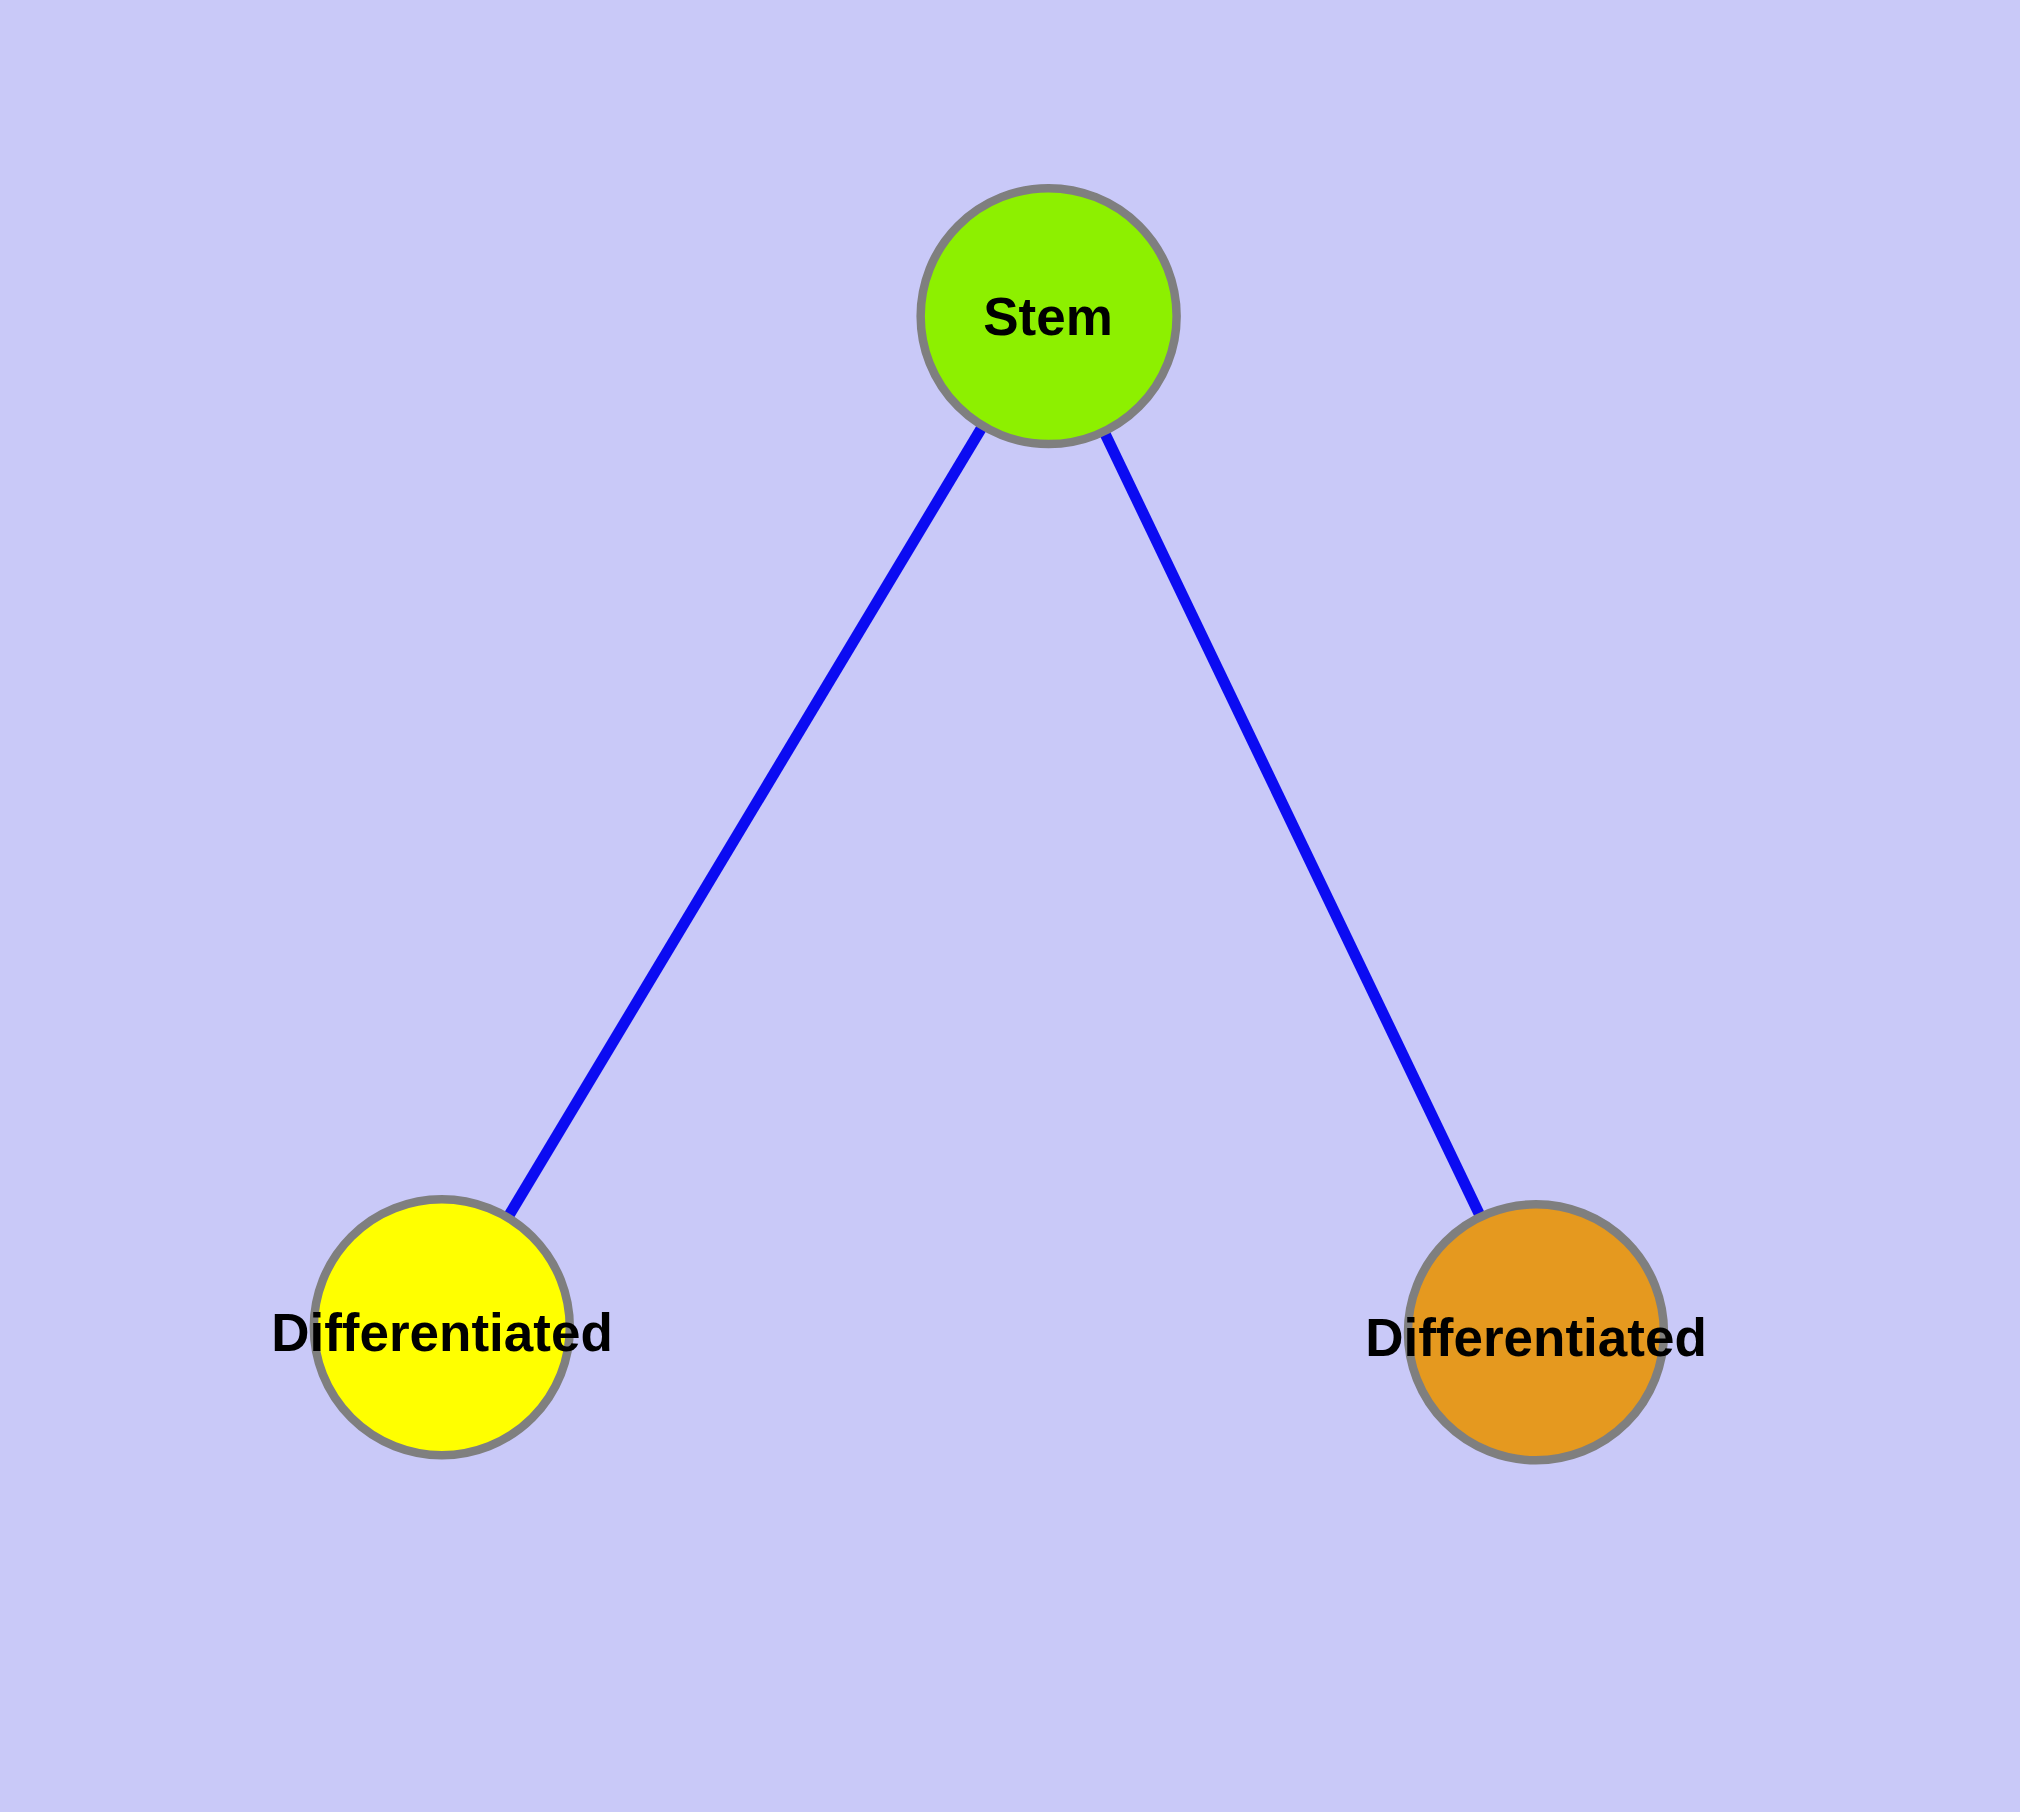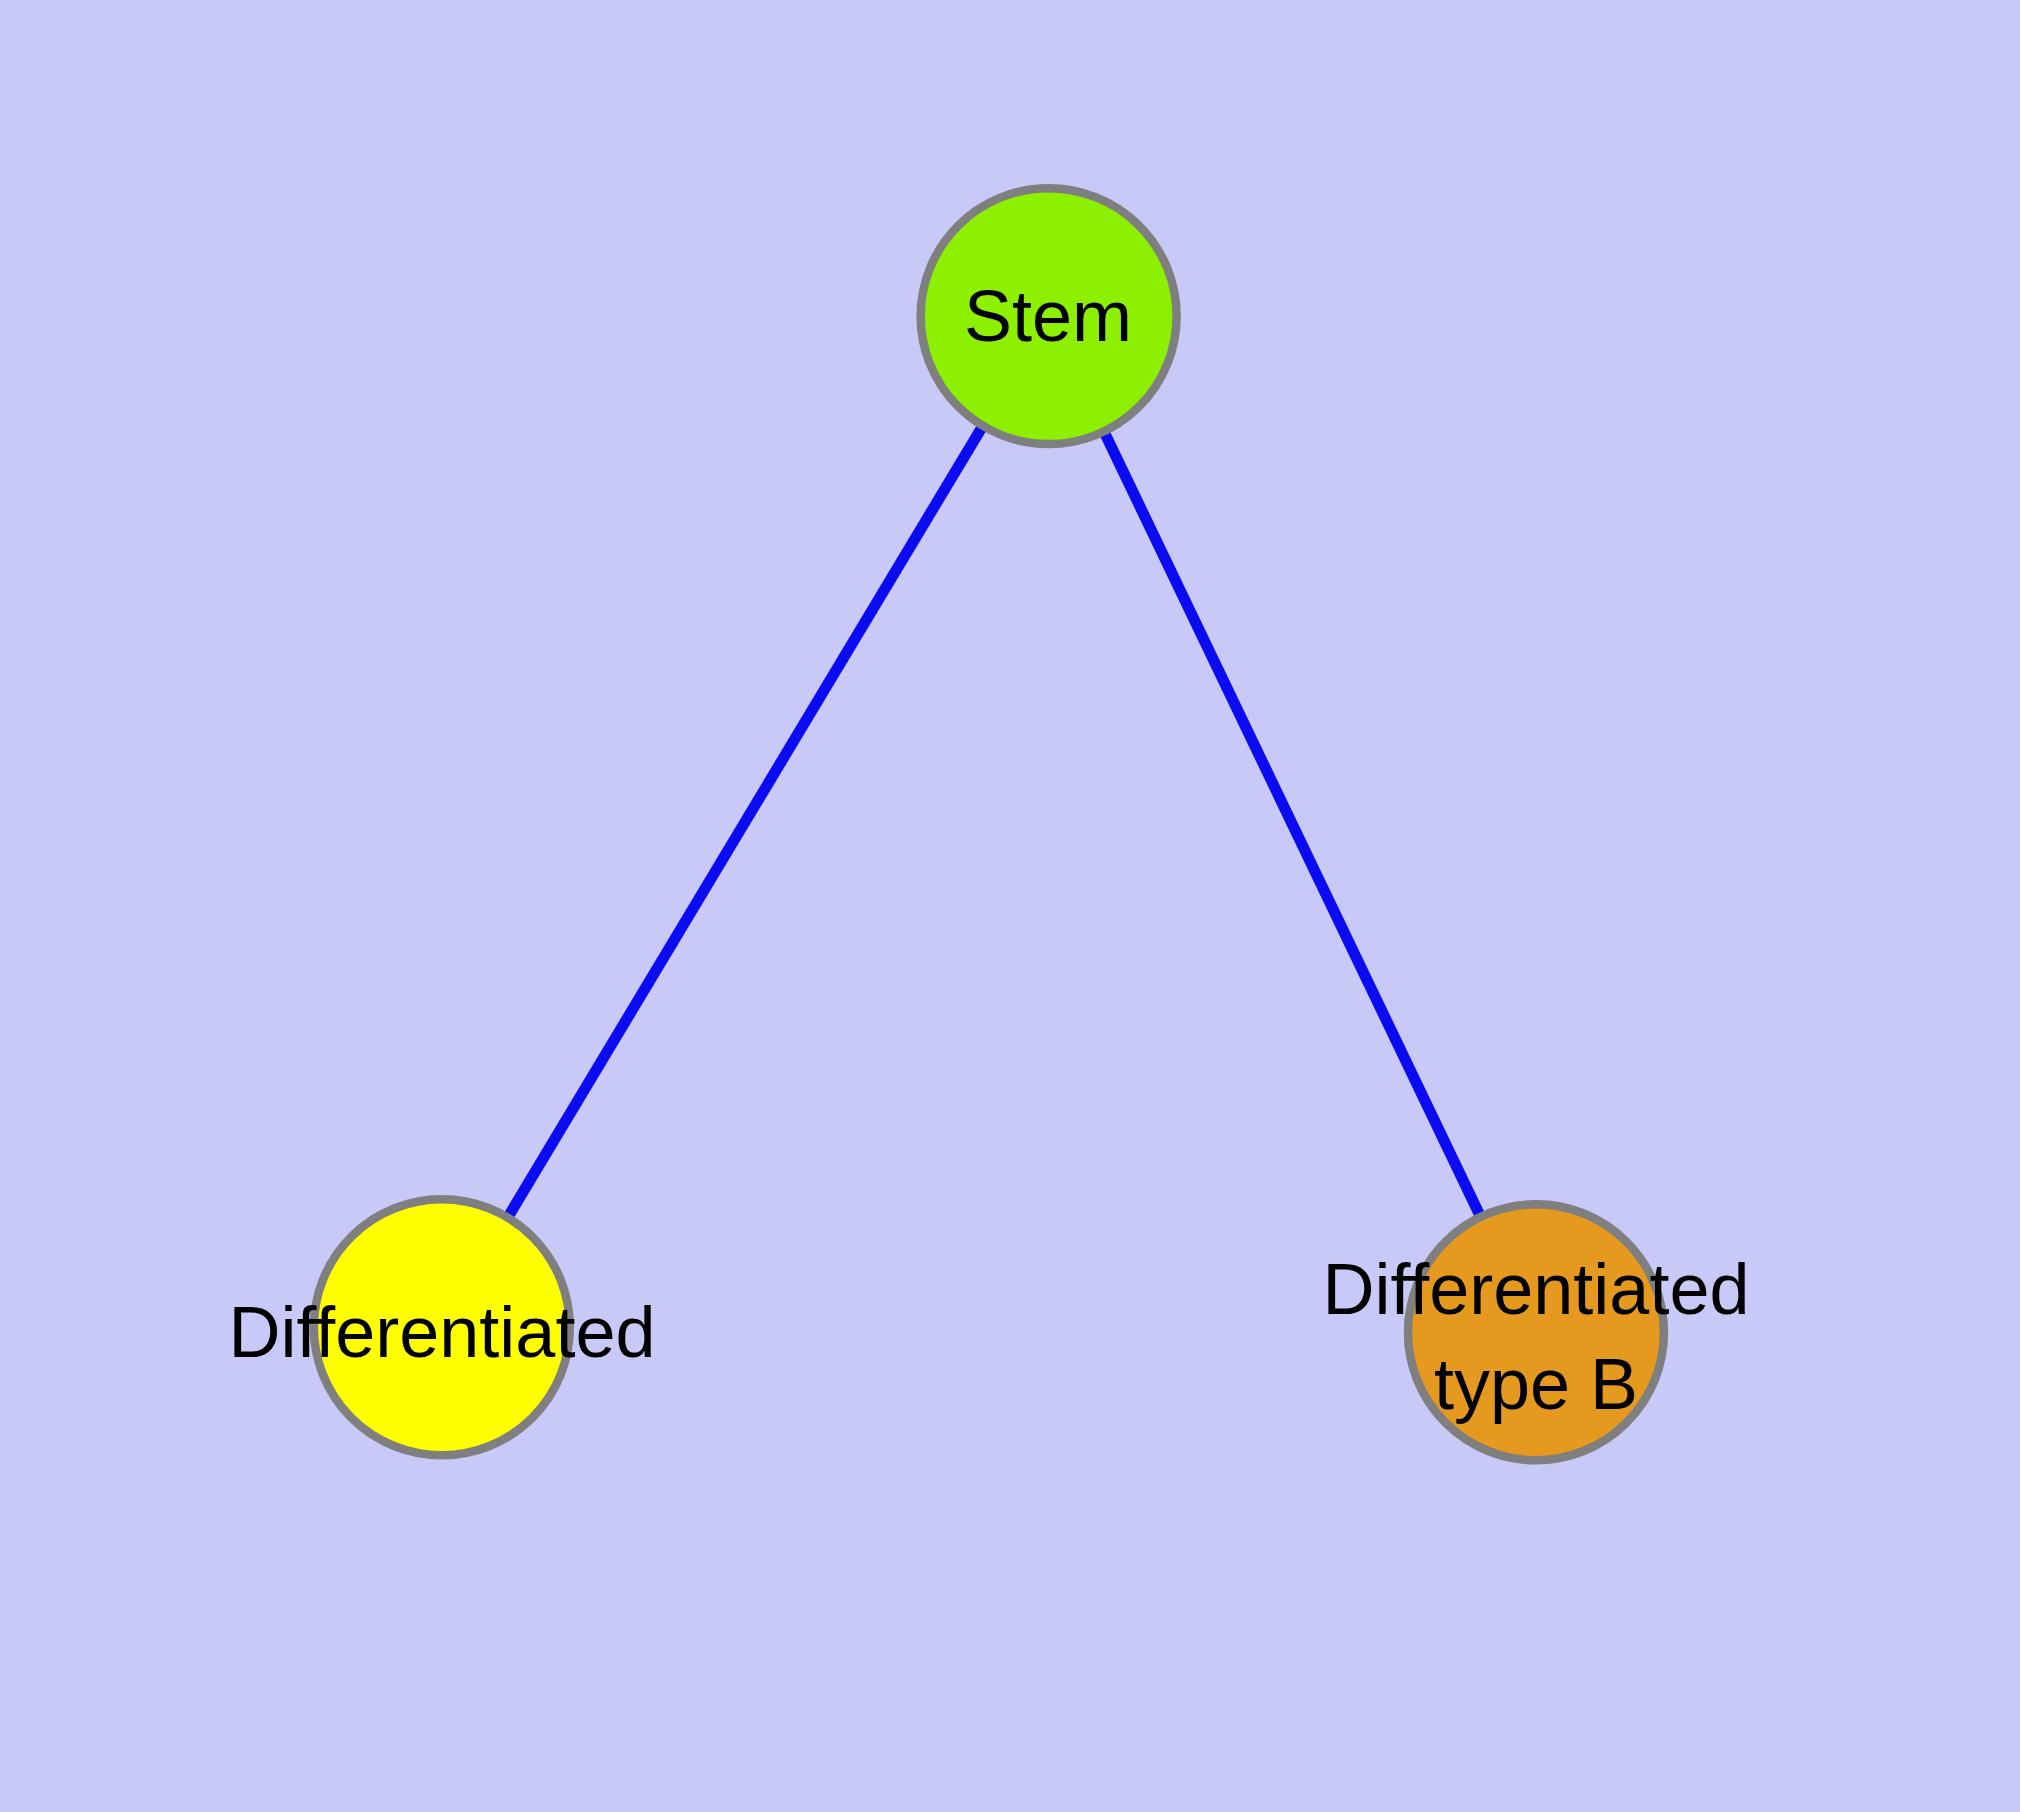--- a/index.html
+++ b/index.html
@@ -17,22 +17,22 @@
     position: absolute;
     left: 0;
     top: 0;
     width: 100%;
     height: 100%;
   }
   .node-label {
     position: absolute;
     transform: translate(-50%, -50%);
     text-align: center;
-    font-weight: normal;
-    font-size: 72px;
+    font-weight: bold;
+    font-size: 53px;
     line-height: 95px;
     color: #000000;
     white-space: nowrap;
     z-index: 2;
   }
   .node-label span {
     display: block;
   }
 </style>
 </head>
@@ -53,17 +53,16 @@
   </svg>
 
   <div class="node-label" style="left:1048px; top:316px;">Stem</div>
 
   <div class="node-label" style="left:442px; top:1332px;">
     <span>Differentiated</span>
   </div>
 
   <div class="node-label" style="left:1536px; top:1337px;">
     <span>Differentiated</span>
-    <span>type B</span>
   </div>
 
 </div>
 
 
 </body></html>

